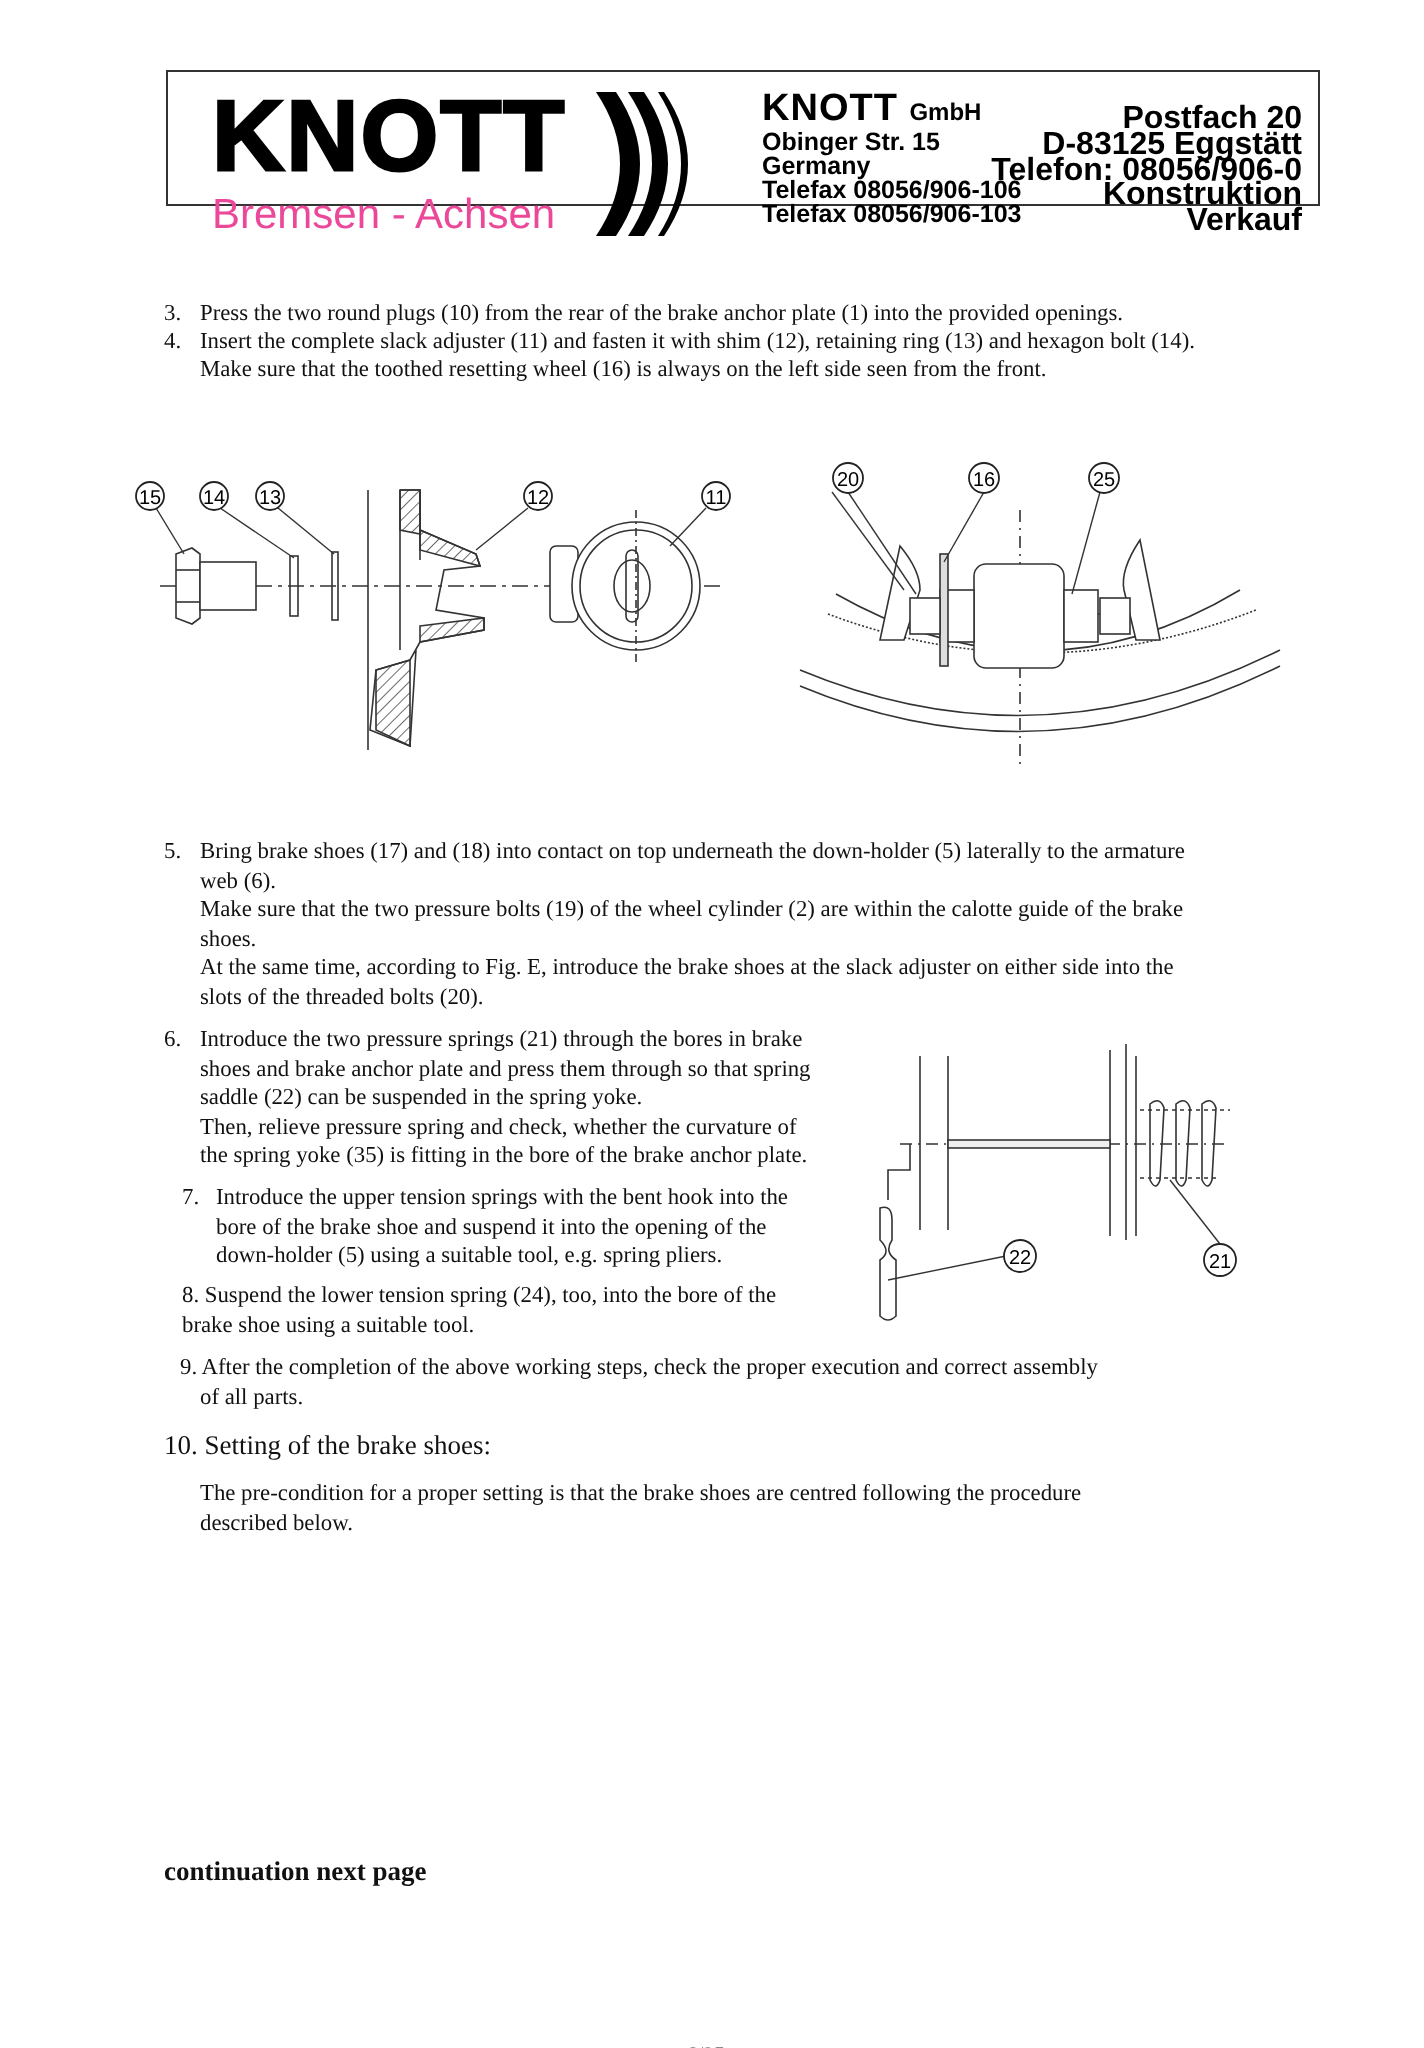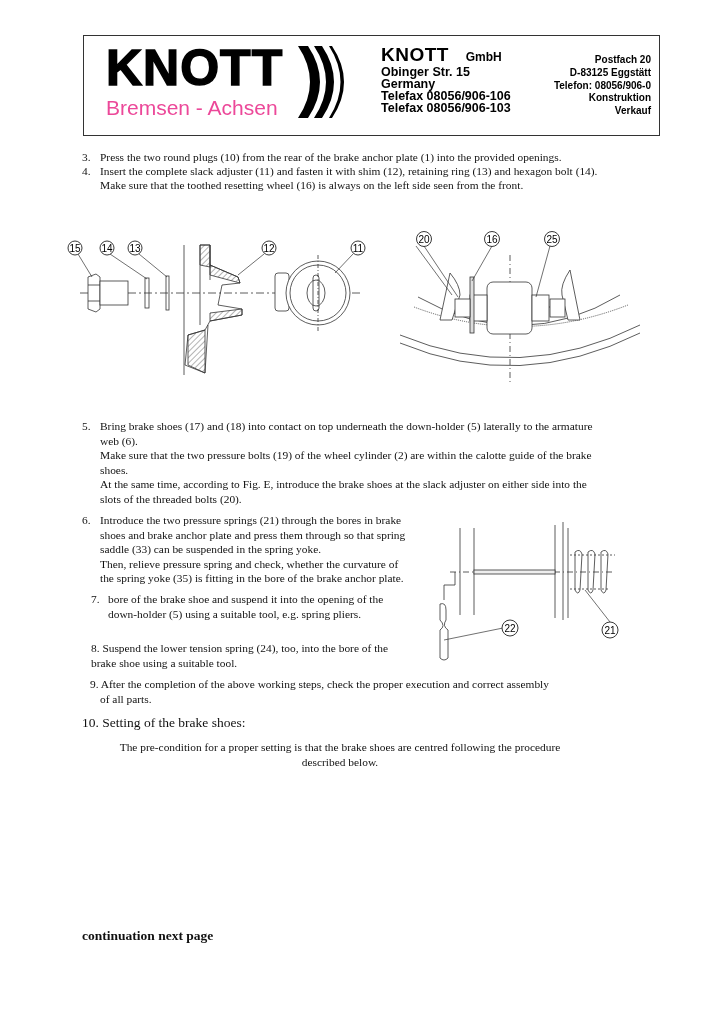--- a/index.html
+++ b/index.html
@@ -1,26 +1,26 @@
 <!DOCTYPE html>
 <html><head>
 <meta charset="utf-8">
 <style>
   html, body { margin: 0; padding: 0; background: #ffffff; }
   body { width: 712px; height: 1024px; position: relative; overflow: hidden; font-family: "Liberation Serif", "DejaVu Serif", serif; color: #111; }
   .abs { position: absolute; }
   
-  .hdr { position: absolute; left: 83px; top: 35px; width: 577px; height: 101px; border: 1.5px solid #333; box-sizing: border-box; }
+  .hdr { position: absolute; left: 83px; top: 35px; width: 577px; height: 68px; border: 1.5px solid #333; box-sizing: border-box; }
   .logo-main { position: absolute; left: 22px; top: 6px; font-family: "Liberation Sans", "DejaVu Sans", sans-serif; font-weight: 900; font-size: 50px; letter-spacing: 1px; line-height: 52px; color: #000; -webkit-text-stroke: 1.5px #000; }
   .logo-sub { position: absolute; left: 22px; top: 60px; font-family: "Liberation Sans", "DejaVu Sans", sans-serif; font-size: 21px; line-height: 24px; color: #ec4899; }
   .logo-arcs { position: absolute; left: 212px; top: 8px; width: 58px; height: 76px; }
   .company { position: absolute; left: 297px; top: 10px; font-family: "Liberation Sans", "DejaVu Sans", sans-serif; font-weight: bold; font-size: 12.5px; line-height: 12px; color: #000; }
   .company .nm { font-size: 19px; line-height: 18px; font-weight: 900; letter-spacing: 0.5px; }
-  .company .nm small { font-size: 12px; font-weight: bold; letter-spacing: 0; margin-left: 11px; }
-  .contact { position: absolute; right: 8px; top: 18px; text-align: right; font-family: "Liberation Sans", "DejaVu Sans", sans-serif; font-weight: bold; font-size: 10px; line-height: 12.8px; color: #000; }
+  .company .nm small { font-size: 12px; font-weight: bold; letter-spacing: 0; }
+  .contact { position: absolute; right: 8px; top: 18px; text-align: right; font-family: "Liberation Sans", "DejaVu Sans", sans-serif; font-weight: bold; font-size: 16px; line-height: 12.8px; color: #000; }
   .para { position: absolute; font-size: 11.4px; line-height: 14.5px; color: #111; }
   .justify { text-align: justify; }
   .h10 { font-size: 13.5px; }
   .cont { font-weight: bold; font-size: 13.5px; }
   .pg { font-size: 11px; }
   svg text { font-family: "Liberation Sans", "DejaVu Sans", sans-serif; }
 </style>
 </head>
 <body>
 
@@ -165,27 +165,28 @@
   <div>Make sure that the two pressure bolts (19) of the wheel cylinder (2) are within the calotte guide of the brake</div>
   <div>shoes.</div>
   <div>At the same time, according to Fig. E, introduce the brake shoes at the slack adjuster on either side into the</div>
   <div>slots of the threaded bolts (20).</div>
 </div>
 
 <div class="para" style="left:82px; top:513px;">6.</div>
 <div class="para" style="left:100px; top:513px; width:335px;">
   <div>Introduce the two pressure springs (21) through the bores in brake</div>
   <div>shoes and brake anchor plate and press them through so that spring</div>
-  <div>saddle (33) can be suspended in the spring yoke.</div>
+  <div>saddle (22) can be suspended in the spring yoke.</div>
   <div>Then, relieve pressure spring and check, whether the curvature of</div>
   <div>the spring yoke (35) is fitting in the bore of the brake anchor plate.</div>
 </div>
 
 <div class="para" style="left:91px; top:592px;">7.</div>
 <div class="para" style="left:108px; top:592px; width:320px;">
+  <div>Introduce the upper tension springs with the bent hook into the</div>
   <div>bore of the brake shoe and suspend it into the opening of the</div>
   <div>down-holder (5) using a suitable tool, e.g. spring pliers.</div>
 </div>
 
 <div class="para" style="left:91px; top:641px; width:330px;">
   <div>8. Suspend the lower tension spring (24), too, into the bore of the</div>
   <div>brake shoe using a suitable tool.</div>
 </div>
 
 <svg class="abs" style="left:430px; top:520px;" width="220" height="150" viewBox="0 0 220 150">
@@ -215,19 +216,19 @@
       <text x="180" y="114" font-size="10" text-anchor="middle">21</text>
     </g>
 </svg>
 
 <div class="para" style="left:90px; top:677px; width:500px;">
   <div>9. After the completion of the above working steps, check the proper execution and correct assembly</div>
   <div style="padding-left:10px;">of all parts.</div>
 </div>
 
 <div class="para h10" style="left:82px; top:716px;">10. Setting of the brake shoes:</div>
-<div class="para" style="left:100px; top:740px; width:480px;text-align:center;">
+<div class="para" style="left:100px; top:740px; width:480px;">
   <div>The pre-condition for a proper setting is that the brake shoes are centred following the procedure</div>
   <div>described below.</div>
 </div>
 
 <div class="para cont" style="left:82px; top:929px;">continuation next page</div>
 <div class="para pg" style="left:343px; top:983px;margin-top:38px;">6/25</div>
 
 </body></html>

